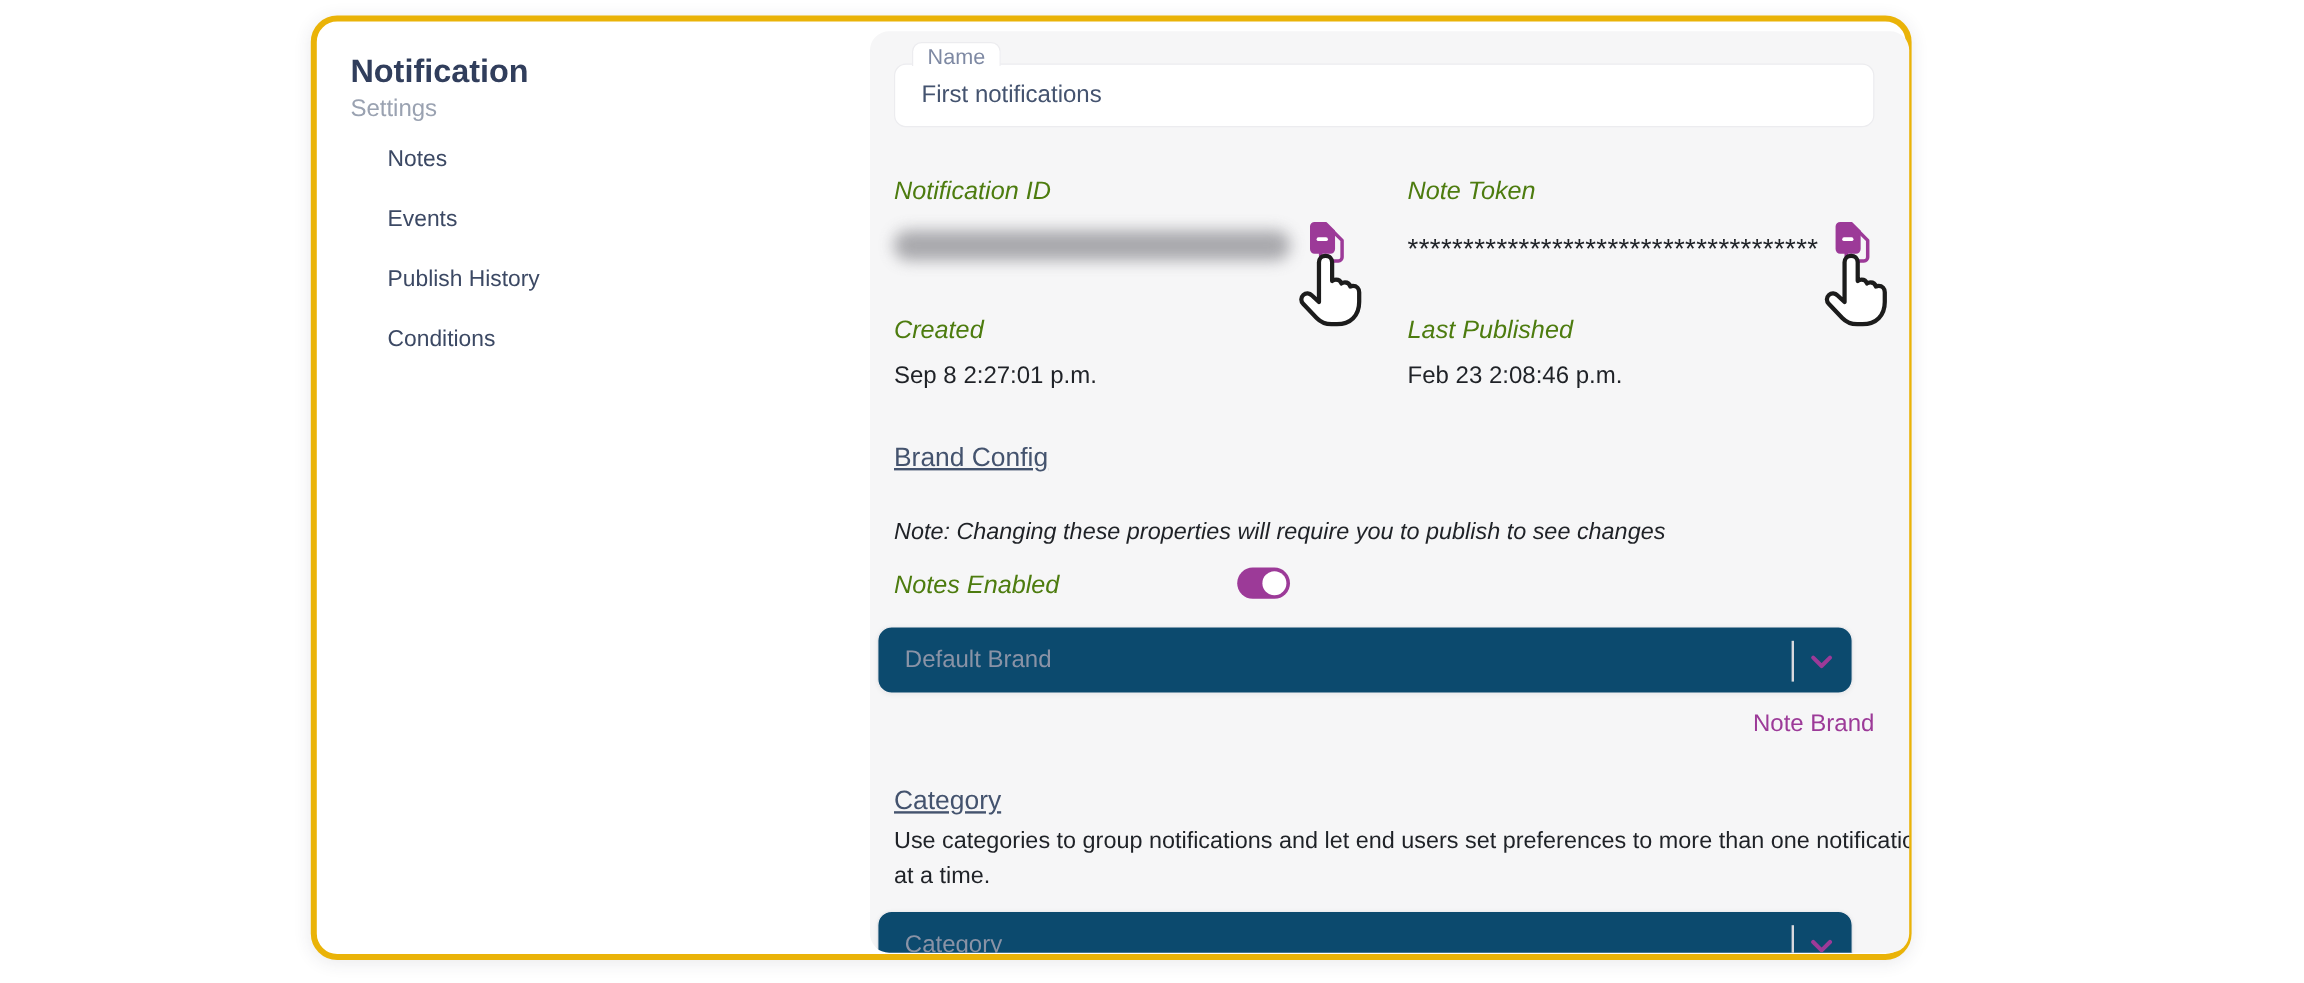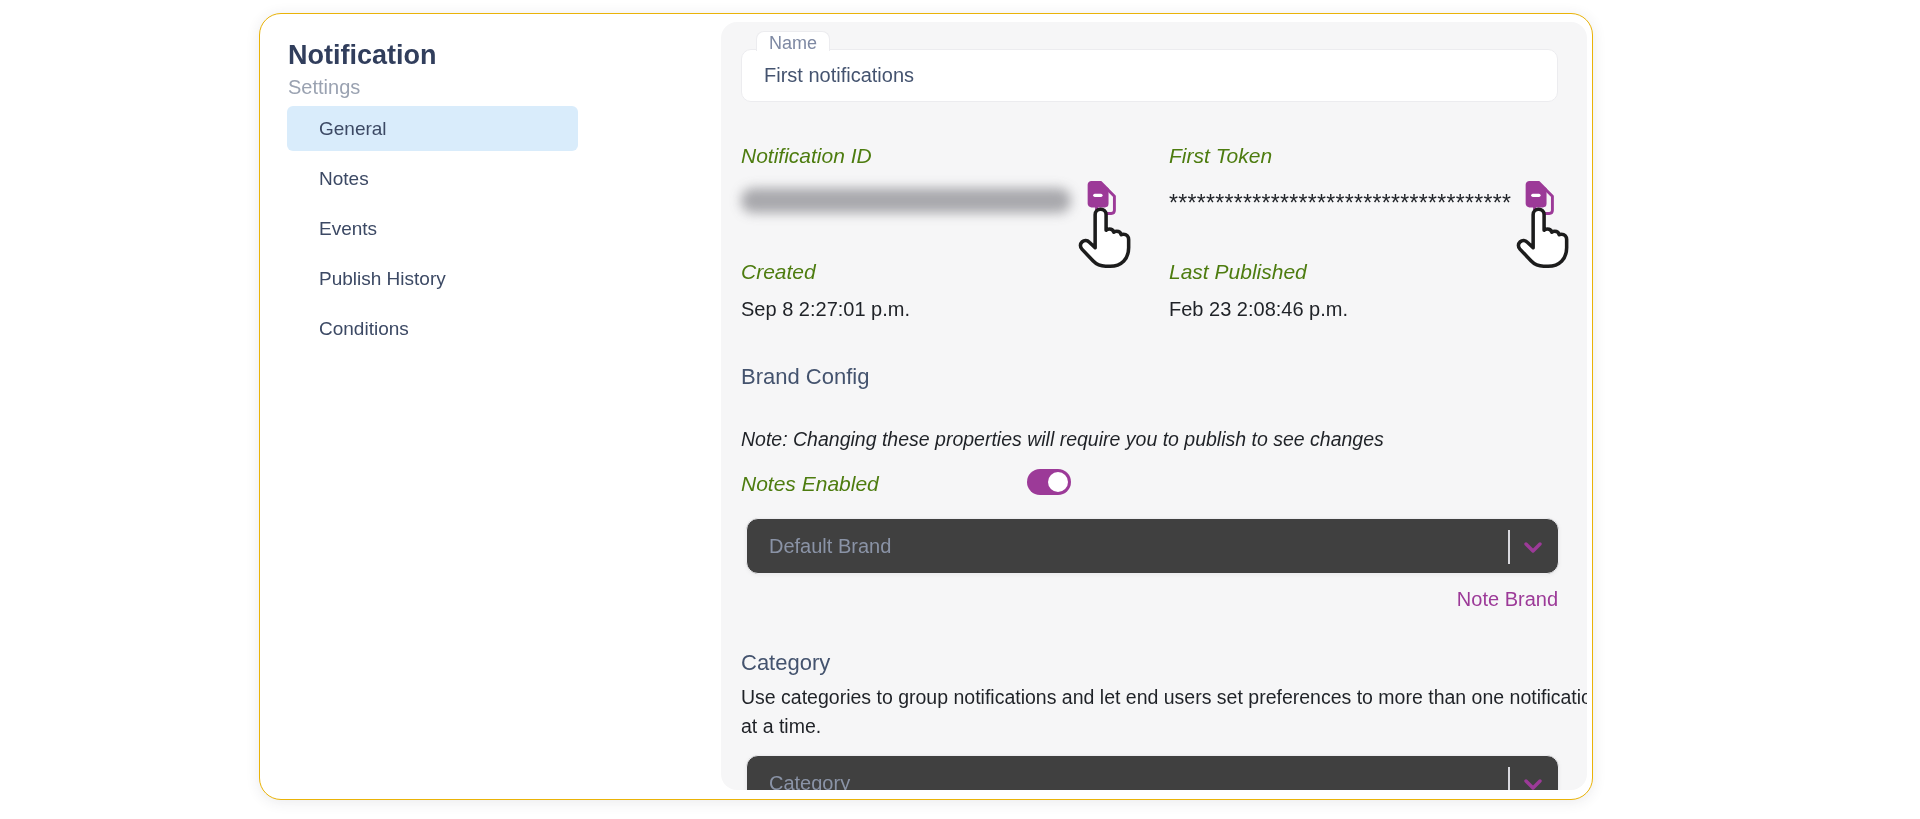--- a/index.html
+++ b/index.html
@@ -1,21 +1,21 @@
 <!DOCTYPE html>
 <html><head>
 <meta charset="utf-8">
 <style>
   * { margin:0; padding:0; box-sizing:border-box; }
   html,body { width:1920px; height:819px; background:#ffffff;
     font-family:"Liberation Sans", sans-serif; -webkit-font-smoothing:antialiased; }
   .stage { position:relative; width:1920px; height:819px; background:#ffffff; overflow:hidden; }
 
   .card { position:absolute; left:259px; top:13px; width:1334px; height:787px;
-    background:#ffffff; border:1px solid #eab308; border-radius:22px;
+    background:#ffffff; border:5px solid #eab308; border-radius:22px;
     box-shadow:0 2px 14px rgba(45,45,70,0.10); }
 
   
   .sidebar { position:absolute; left:0; top:0; width:460px; height:100%; }
   .sb-title { position:absolute; left:28px; top:26px; font-size:27px; font-weight:bold; color:#313e5c; }
   .sb-sub   { position:absolute; left:28px; top:62px; font-size:20px; color:#9aa2b1; }
   .nav { position:absolute; left:27px; top:92px; width:291px; }
   .nav-item { height:45px; line-height:45px; margin-bottom:5px; padding-left:32px;
     font-size:19px; color:#3c4964; border-radius:6px; cursor:pointer; }
   .nav-item.active { background:#d9ecfb; }
@@ -38,32 +38,32 @@
   
   .blur-blob { position:absolute; left:20px; top:166px; width:330px; height:25px;
     background:#95959a; border-radius:12px; filter:blur(6px); opacity:.8; }
 
   .masked { position:absolute; left:448px; top:168px; font-size:23px; color:#1f2227;
     letter-spacing:.3px; white-space:nowrap; }
 
   .copy-btn { position:absolute; width:34px; height:38px; cursor:pointer; }
   .hand-cursor { position:absolute; width:58px; height:68px; pointer-events:none; }
 
-  .section-h { position:absolute; font-size:22px; color:#44536e; }
+  .section-h { position:absolute; font-size:22px; color:#44536e;text-decoration:underline; }
   .body-line { position:absolute; font-size:19.5px; color:#1f2227; white-space:nowrap; }
   .em { font-style:italic; }
 
   
   .toggle { position:absolute; left:306px; top:447px; width:44px; height:26px;
     background:#9c3a98; border-radius:13px; cursor:pointer; }
   .toggle .knob { position:absolute; right:3px; top:3px; width:20px; height:20px;
     background:#ffffff; border-radius:50%; }
 
   
-  .select { position:absolute; left:25px; width:813px; height:56px; background:#404040;
+  .select { position:absolute; left:6px; width:813px; height:56px; background:#0c4a6e;
     border:1px solid #ededf0; border-radius:12px; box-shadow:0 1px 4px rgba(0,0,0,.05); cursor:pointer; }
   .select .sel-text { position:absolute; left:22px; top:0; line-height:54px; font-size:20px; color:#8a93a6; }
   .select .sel-div { position:absolute; right:48px; top:11px; width:2px; height:34px; background:#d9d9de; }
   .select .sel-chev { position:absolute; right:13px; top:17px; width:24px; height:24px; }
 
   .view-brand { position:absolute; right:29px; top:566px; font-size:20px; color:#9c3a98; cursor:pointer; }
 </style>
 </head>
 <body>
 
@@ -87,37 +87,36 @@
   </defs>
 </svg>
 
 <div class="stage">
   <div class="card">
 
     <div class="sidebar">
       <div class="sb-title">Notification</div>
       <div class="sb-sub">Settings</div>
       <div class="nav">
-        <div class="nav-item active"><span>General</span></div>
         <div class="nav-item"><span>Notes</span></div>
         <div class="nav-item"><span>Events</span></div>
         <div class="nav-item"><span>Publish History</span></div>
         <div class="nav-item"><span>Conditions</span></div>
       </div>
     </div>
 
     <div class="panel">
 
       <div class="name-field">
         <div class="name-tab">Name</div>
         <div class="name-value">First notifications</div>
       </div>
 
       <div class="fld-label" style="left:20px; top:122px;">Notification ID</div>
-      <div class="fld-label" style="left:448px; top:122px;">First Token</div>
+      <div class="fld-label" style="left:448px; top:122px;">Note Token</div>
 
       <div class="blur-blob"></div>
       <svg class="copy-btn" style="left:363px; top:157px;" viewBox="0 0 30 34">
           <use href="#copy-glyph"></use>
         </svg>
       <div class="masked">*************************************</div>
       <svg class="copy-btn" style="left:801px; top:157px;" viewBox="0 0 30 34">
           <use href="#copy-glyph"></use>
         </svg>
 

